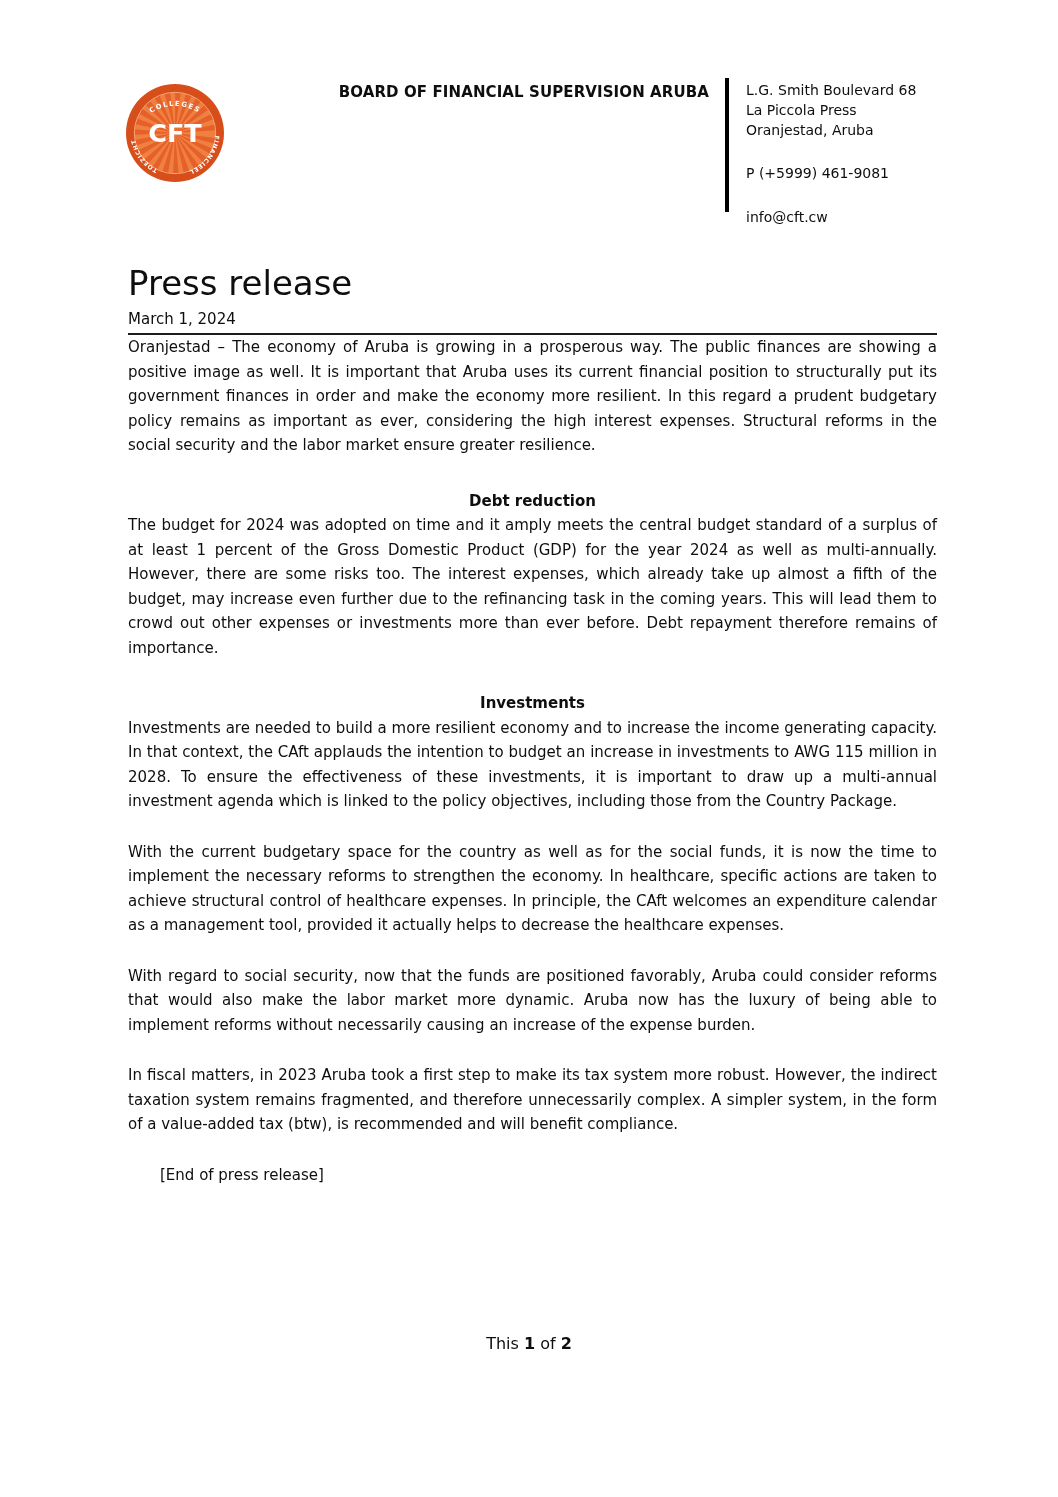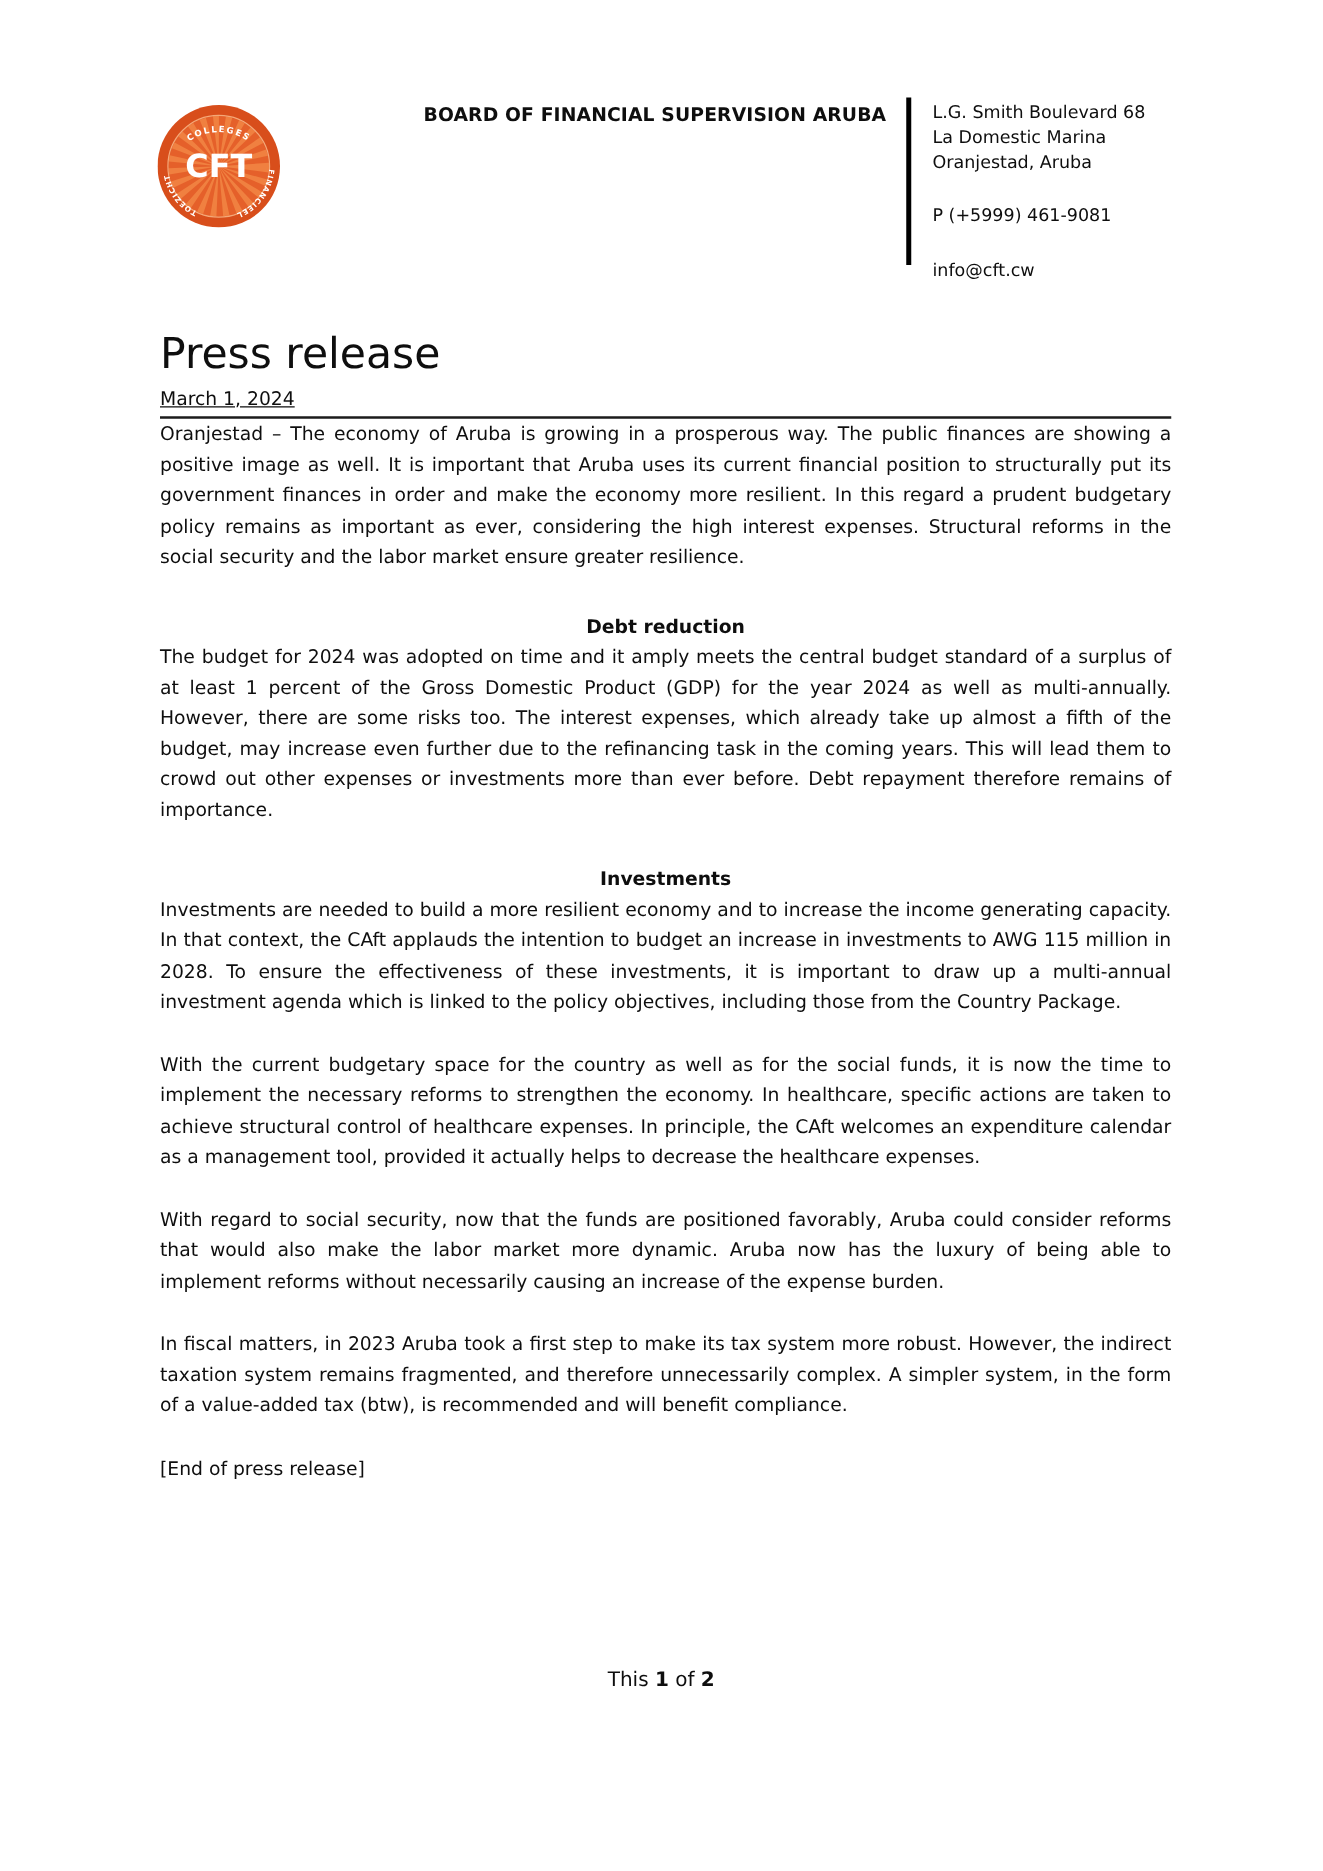--- a/index.html
+++ b/index.html
@@ -28,34 +28,34 @@
   .contact {
     flex:0 0 auto; width:196px; padding:2px 0 0 17px;
     font-size:14px; line-height:20px;
   }
   .contact .phone { margin-top:23px; }
   .contact .email { margin-top:24px; }
 
   
   .content { position:absolute; left:128px; right:121px; top:263px; }
   .doc-title { font-size:34px; font-weight:400; line-height:40px; letter-spacing:0; }
-  .doc-date  { font-size:15px; margin-top:7px; padding-bottom:5px;text-decoration:underline; }
+  .doc-date  { font-size:15px; margin-top:7px; padding-bottom:5px; }
   .rule { border:none; border-top:2px solid #1c1c1c; margin:0; }
 
   .headline { font-size:19px; font-weight:bold; margin-top:39px; }
 
   p.body, .lead {
     font-size:15px; line-height:24.5px;
     text-align:justify; margin:0;
   }
   .lead { font-weight:normal; }
 
   .sec-heading { font-size:15px; font-weight:bold; margin-top:31px; line-height:24.5px;text-align:center; }
   p.body + p.body { margin-top:26px; }
-  .closing { font-size:15px; margin-top:29px; }
+  .closing { font-size:15px; margin-top:29px;margin-left:32px; }
 
   
   .footer {
     position:absolute; left:0; right:0; top:1334px;
     text-align:center; font-size:16px;
   }
   .footer b { font-weight:bold; }
   .footer span { white-space:pre; }
 </style>
 </head>
@@ -94,21 +94,21 @@
         <text x="50" y="59" text-anchor="middle" font-size="26" font-weight="bold" fill="#ffffff" font-family="DejaVu Sans, sans-serif">CFT</text>
       </svg>
     </div>
 
     <div class="org-title">BOARD OF FINANCIAL SUPERVISION ARUBA</div>
 
     <div class="vbar"></div>
 
     <div class="contact">
       <div>L.G. Smith Boulevard 68</div>
-      <div>La Domestic Marina</div>
+      <div>La Piccola Press</div>
       <div>Oranjestad, Aruba</div>
       <div class="phone">P (+5999) 461-9081</div>
       <div class="email">info@cft.cw</div>
     </div>
   </div>
 
   <div class="content">
 
     <div class="doc-title">Press release</div>
     <div class="doc-date">March 1, 2024</div>

